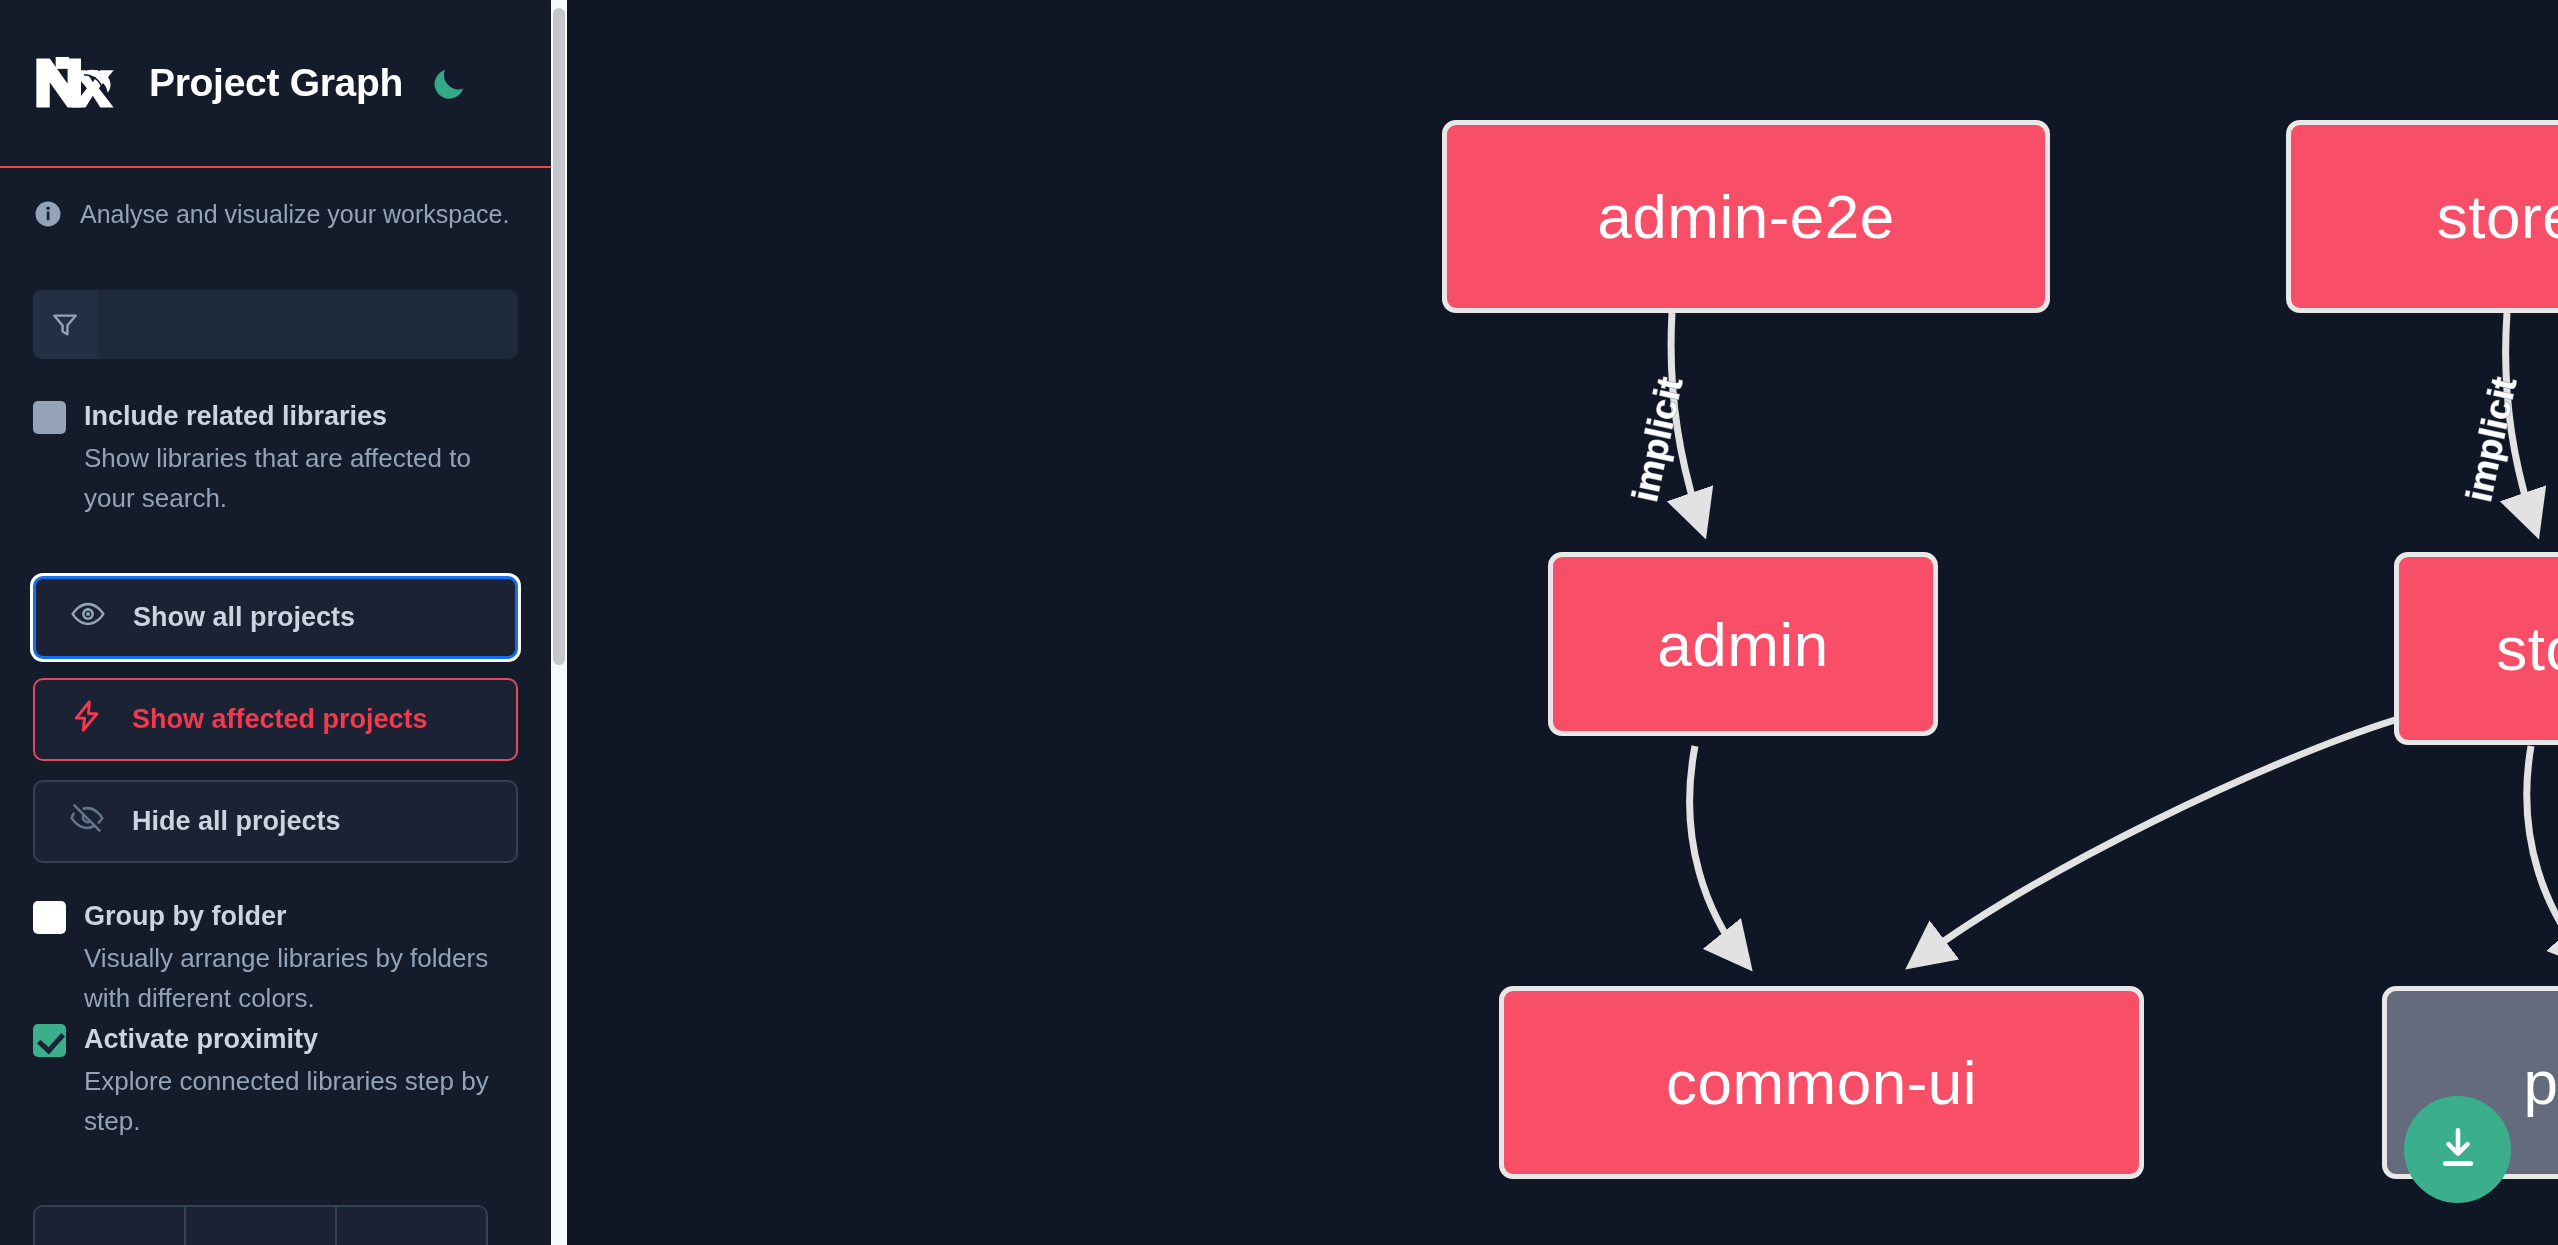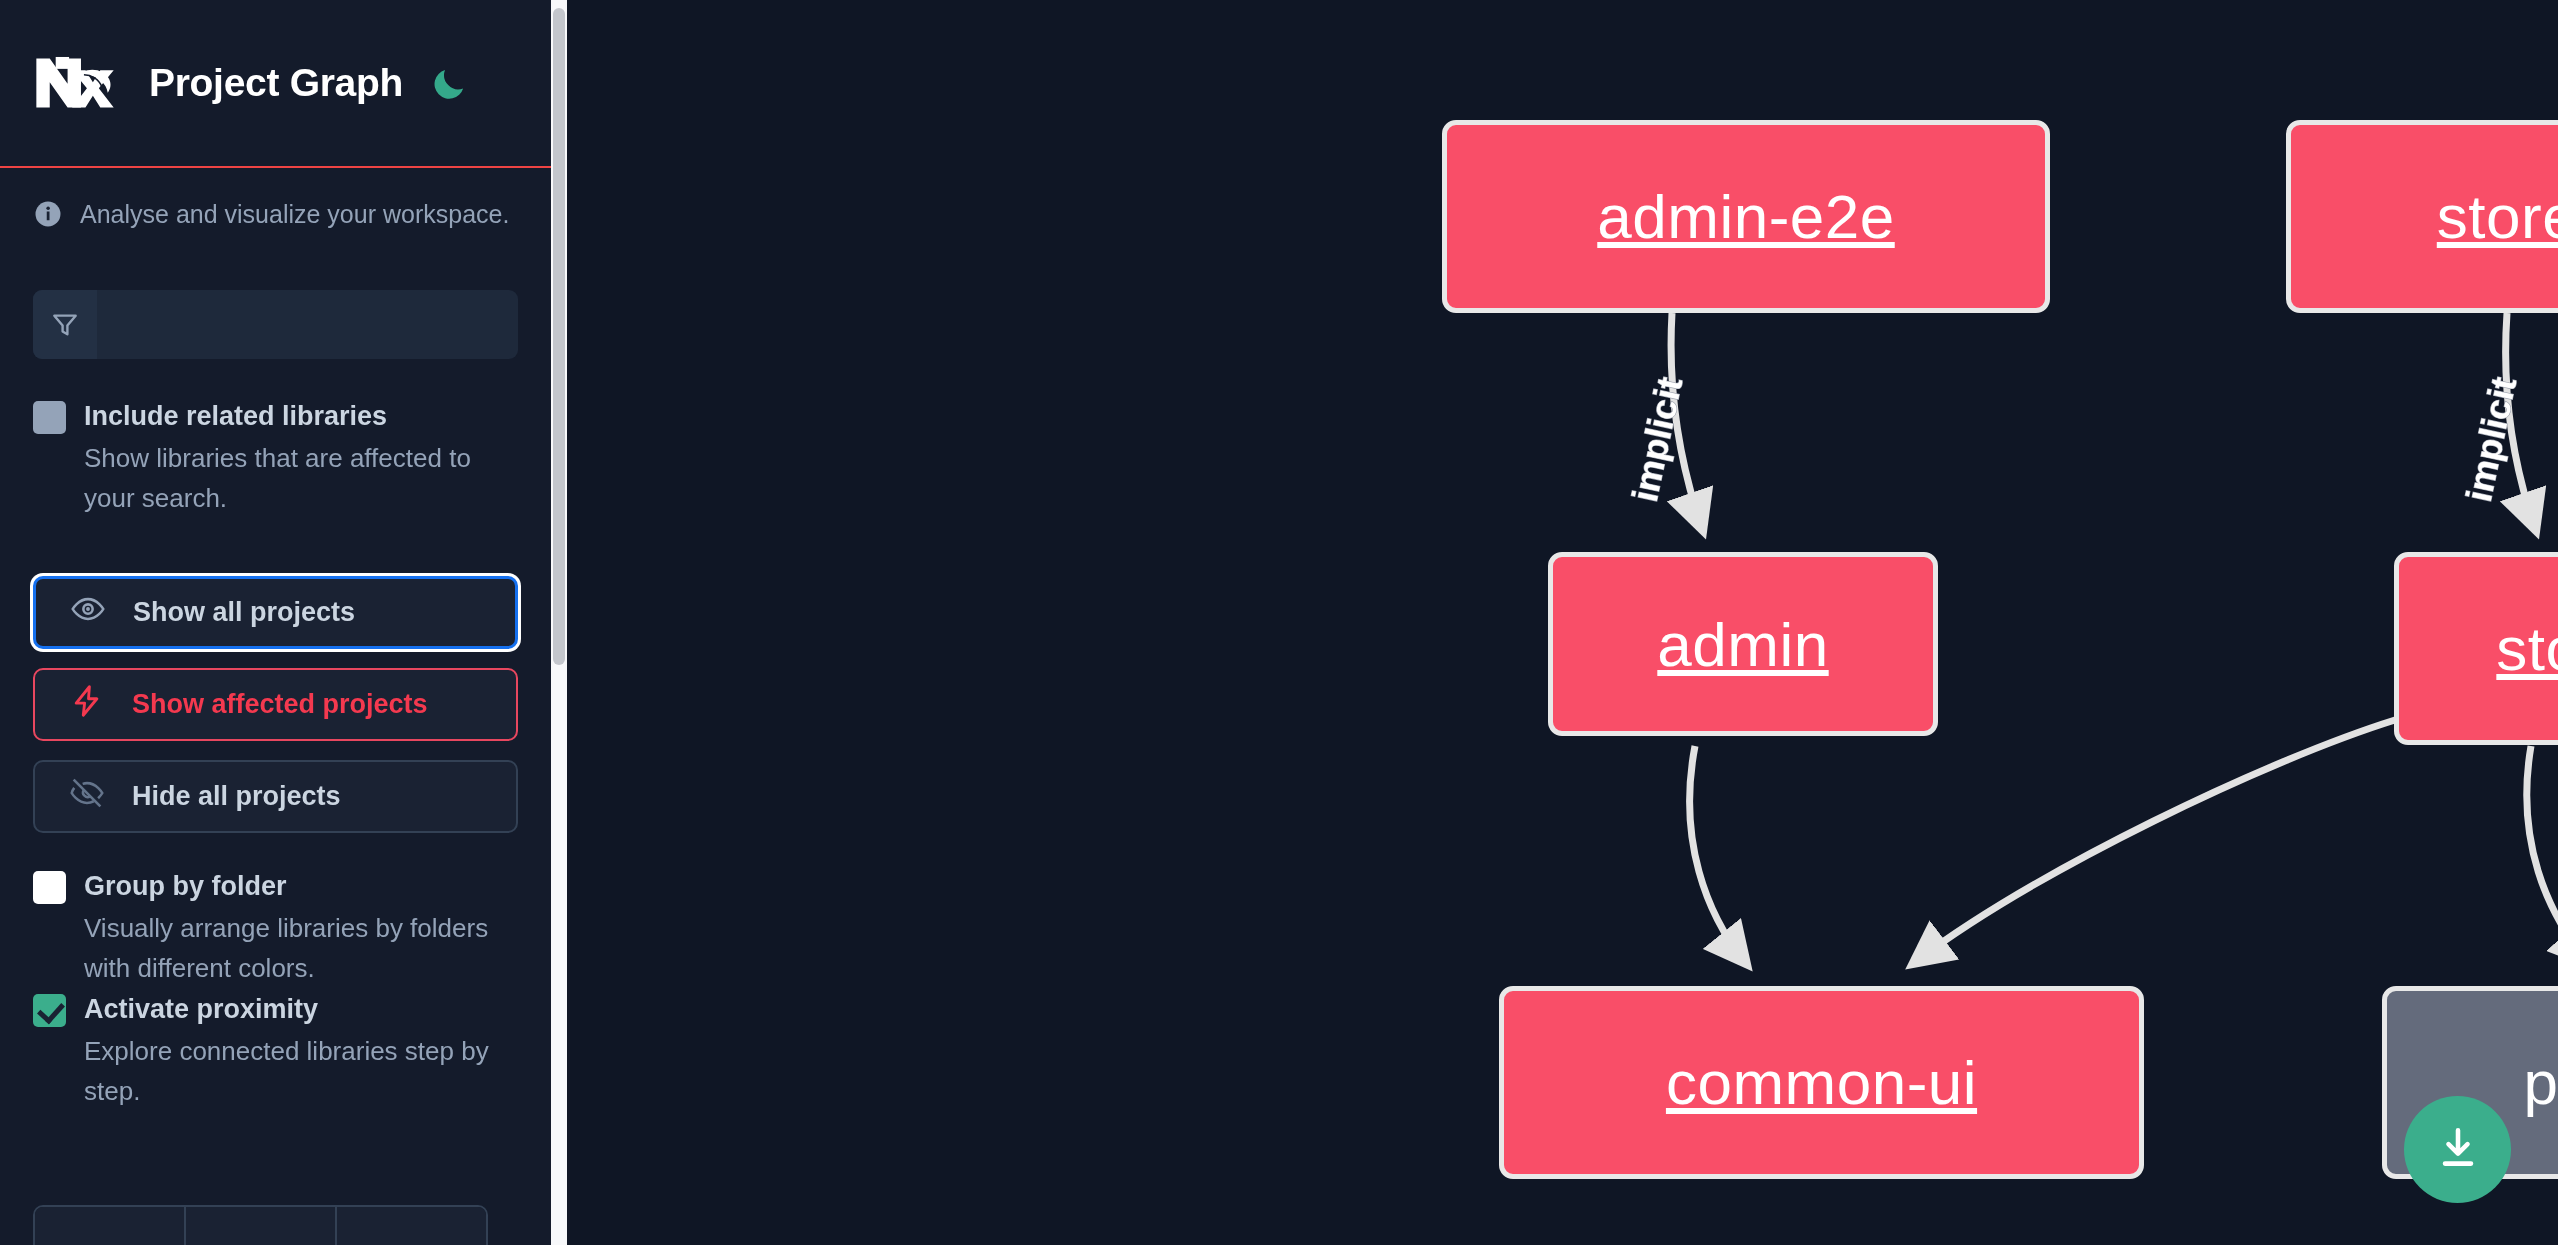--- a/index.html
+++ b/index.html
@@ -153,21 +153,21 @@
   .check-desc {
     color: #94A3B8;
     font-size: 26px;
     line-height: 40px;
     max-width: 455px;
   }
 
   
   .btn-group { margin: 58px 33px 0 33px; display: flex; flex-direction: column; gap: 19px; }
   .gbtn {
-    height: 73px;
+    height: 83px;
     border-radius: 10px;
     display: flex;
     align-items: center;
     padding-left: 34px;
     gap: 27px;
     background: #1A2233;
     border: 2px solid #334155;
     cursor: pointer;
     font-size: 27px;
     font-weight: 700;
@@ -237,21 +237,21 @@
     display: flex;
     align-items: center;
     justify-content: center;
     color: #FFFFFF;
     font-size: 62px;
     font-weight: 400;
     letter-spacing: 0.5px;
     cursor: pointer;
     white-space: nowrap;
   }
-  .gnode.pink { background: #F94E68; text-decoration: underline; }
+  .gnode.pink { background: #F94E68; }
   .gnode.grey { background: #646B7C; }
 
   .dl-btn {
     position: absolute;
     right: 47px;
     bottom: 42px;
     width: 107px;
     height: 107px;
     border-radius: 50%;
     background: #3BAE8C;

